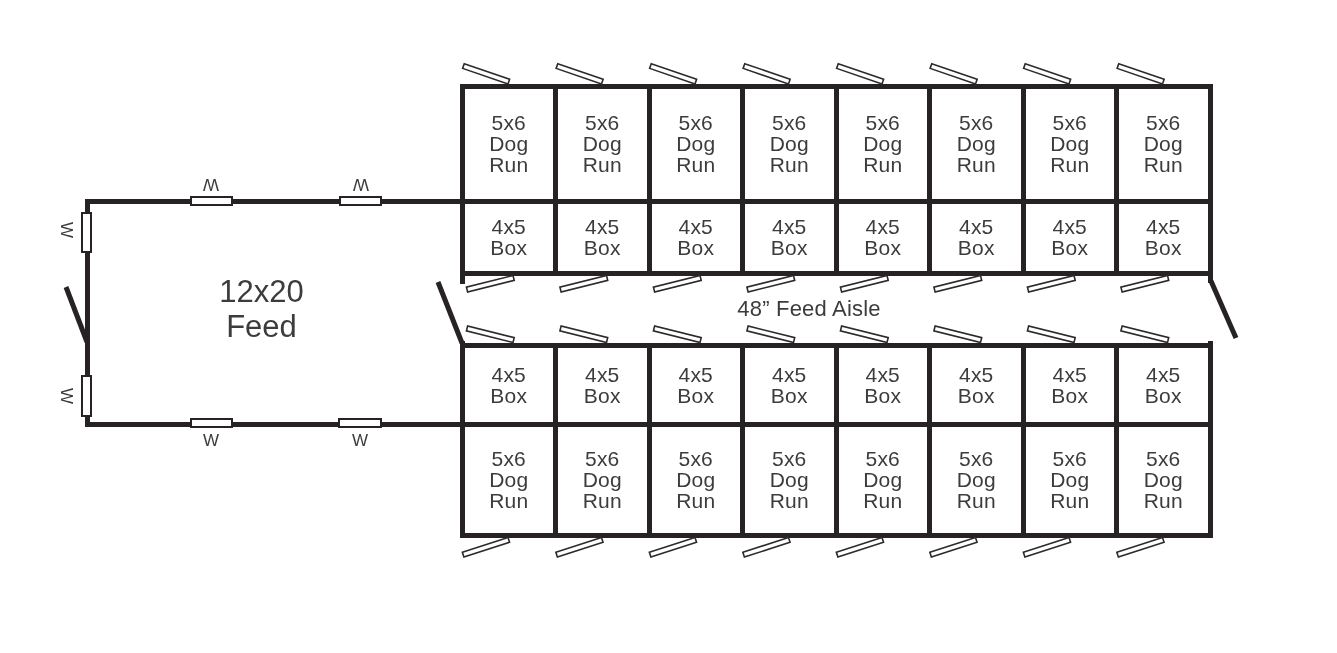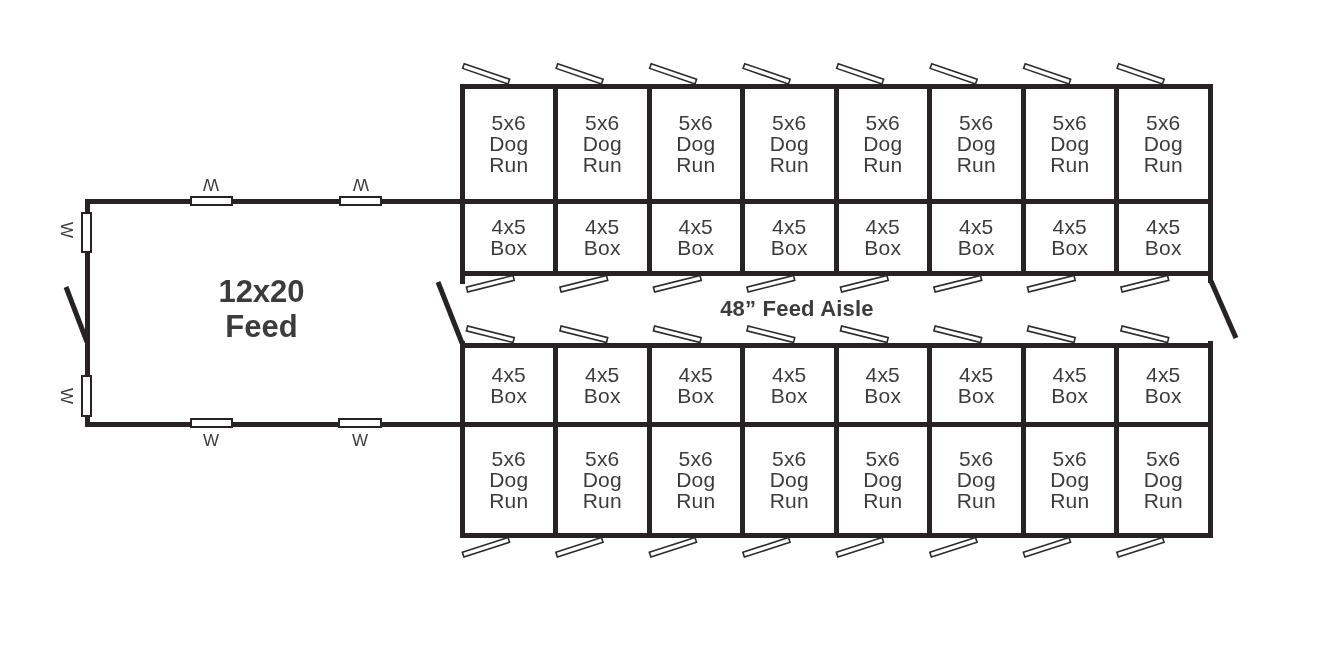--- a/index.html
+++ b/index.html
@@ -16,21 +16,20 @@
   .wall{position:absolute;background:var(--wall);}
   .cell{
     position:absolute;display:flex;align-items:center;justify-content:center;
     text-align:center;
   }
   .cell-label{font-size:21px;line-height:21px;letter-spacing:.2px;}
   .cell-label span{display:block;}
   .room-label-box{
     position:absolute;display:flex;align-items:center;justify-content:center;
     text-align:center;
-    font-weight:bold;
   }
   .lobby-label{font-size:31px;line-height:35px;}
   .lobby-label span{display:block;}
   .aisle-label{font-size:22px;letter-spacing:.2px;}
   .window{
     position:absolute;background:#fff;border:2px solid var(--wall);
     box-sizing:border-box;
   }
   .wlabel{
     position:absolute;width:22px;height:18px;display:flex;align-items:center;
@@ -284,21 +283,21 @@
       </div>
     </div>
 
   <div class="room-label-box" style="left:89px;top:203px;width:371px;height:219px;padding-right:26px;padding-bottom:8px;box-sizing:border-box;">
     <div class="lobby-label">
       <span>12x20</span>
       <span>Feed</span>
     </div>
   </div>
 
-  <div class="room-label-box" style="left:436px;top:275px;width:744px;height:68px;padding-right:22px;box-sizing:border-box;">
+  <div class="room-label-box" style="left:448px;top:275px;width:744px;height:68px;padding-right:22px;box-sizing:border-box;">
     <div class="aisle-label">48” Feed Aisle</div>
   </div>
 
   <div class="window" style="left:190px;top:196px;width:43px;height:10px;"></div>
   <div class="window" style="left:339px;top:196px;width:43px;height:10px;"></div>
   <div class="window" style="left:190px;top:418px;width:43px;height:10px;"></div>
   <div class="window" style="left:338px;top:418px;width:44px;height:10px;"></div>
   <div class="window" style="left:81px;top:212px;width:11px;height:41px;"></div>
   <div class="window" style="left:81px;top:375px;width:11px;height:42px;"></div>
 

